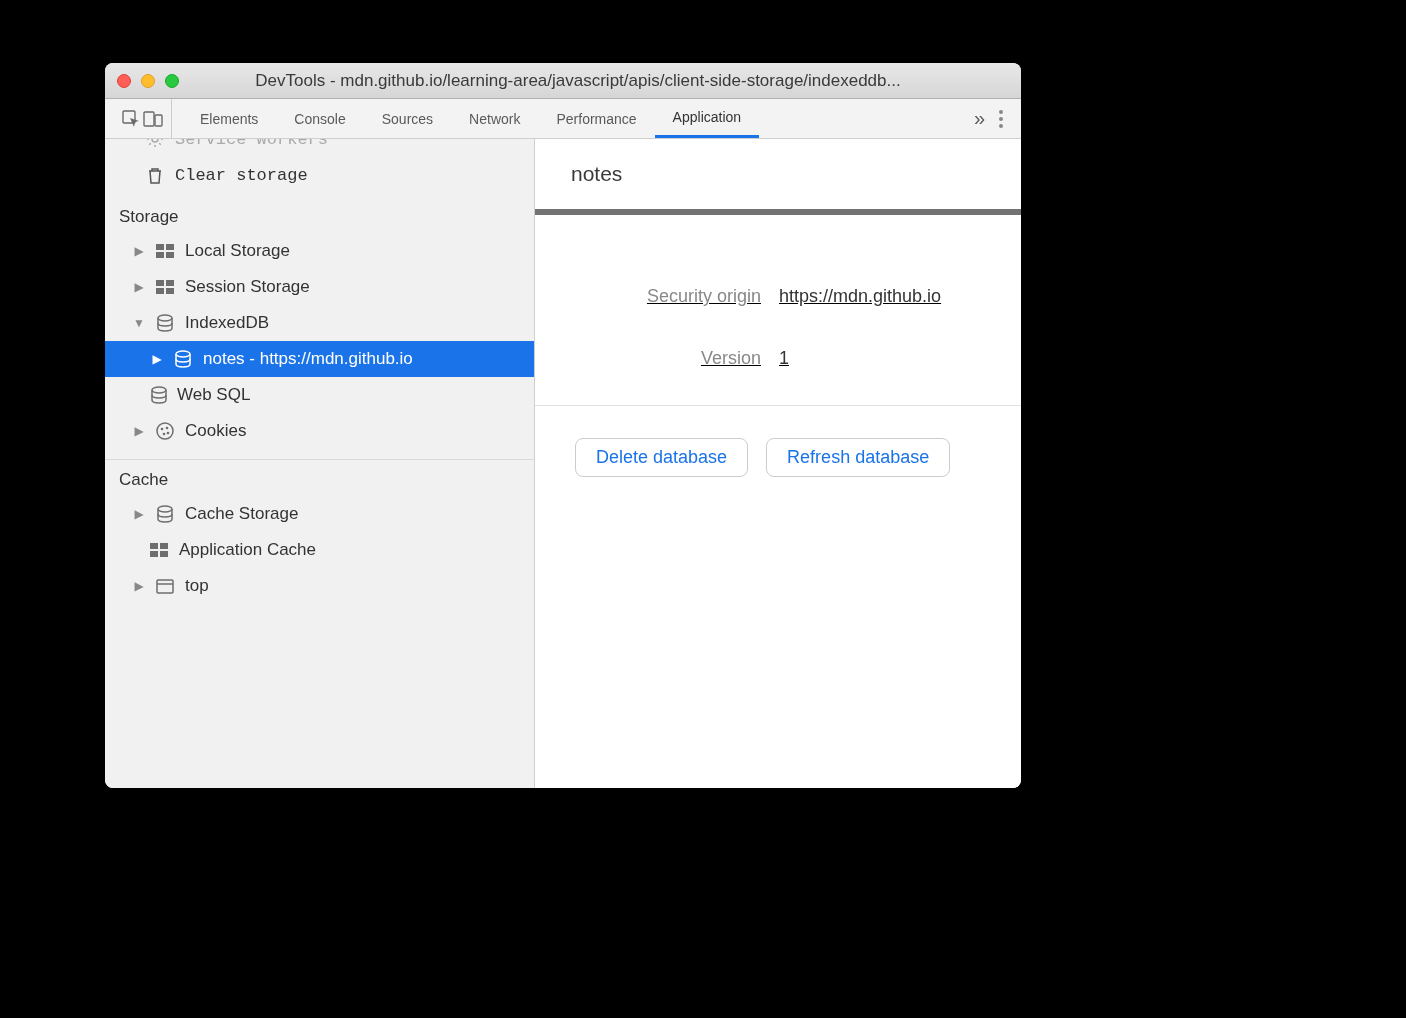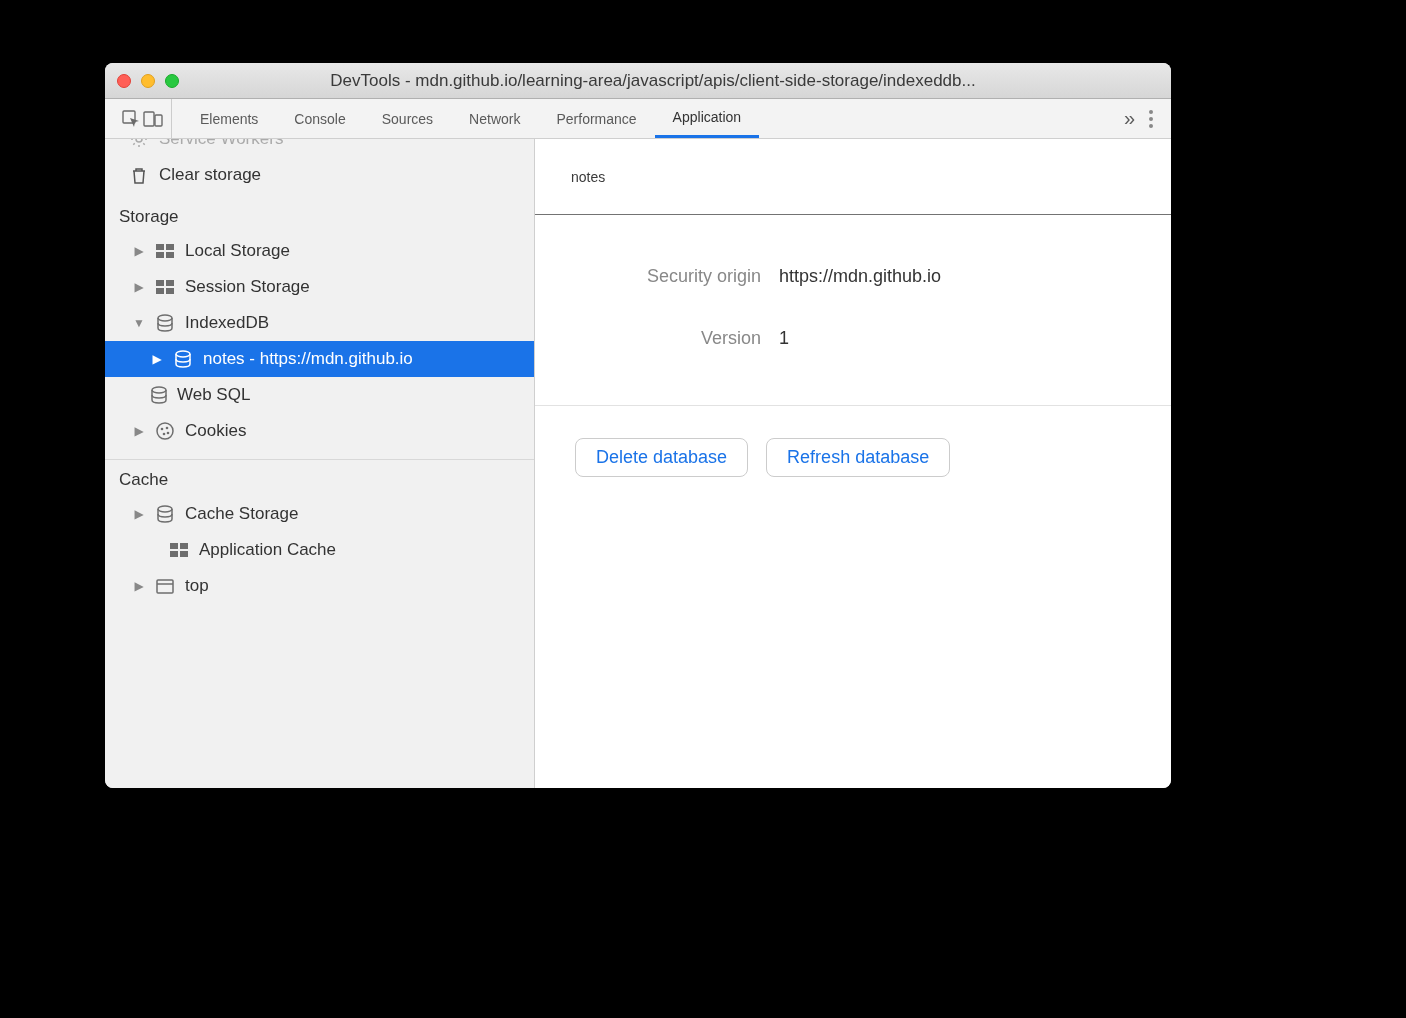--- a/index.html
+++ b/index.html
@@ -8,21 +8,21 @@
       font-family: -apple-system, BlinkMacSystemFont, "Helvetica Neue", Arial, sans-serif;
       font-size: 15px;
       width: 1406px;
       height: 1018px;
       position: relative;
     }
     .window {
       position: absolute;
       top: 63px;
       left: 105px;
-      width: 1066px;
+      width: 916px;
       height: 725px;
       background: #f1f1f1;
       border-radius: 8px;
       box-shadow: 0 20px 60px rgba(0,0,0,0.5);
       overflow: hidden;
       display: flex;
       flex-direction: column;
     }
     .titlebar {
       height: 36px;
@@ -59,41 +59,41 @@
     .kebab span { width: 4px; height: 4px; border-radius: 50%; background: #888; }
     .content { flex: 1; display: flex; overflow: hidden; }
     .sidebar {
       width: 430px;
       background: #f1f1f1;
       border-right: 1px solid #cfcfcf;
       overflow: hidden;
       color: #333;
       font-size: 17px;
     }
-    .partial-row { display: flex; align-items: center; height: 36px; padding-left: 24px; gap: 10px; }
+    .partial-row { display: flex; align-items: center; height: 36px; padding-left: 40px; gap: 10px; font-family: Liberation Mono, monospace; }
     .row { display: flex; align-items: center; height: 36px; padding-left: 20px; gap: 10px; cursor: pointer; }
     .row.sub1 { padding-left: 28px; }
     .row.sub2 { padding-left: 46px; }
     .row.selected { background: #1a73e8; color: #fff; }
     .section-header {
       font-size: 17px; color: #333; padding: 10px 14px 6px;
       border-top: 1px solid #d8d8d8; margin-top: 10px;
     }
     .section-header.first { border-top: none; margin-top: 4px; }
     .tri { width: 12px; font-size: 12px; color: #888; display: inline-block; text-align: center; }
     .row.selected .tri { color: #fff; }
     .icon { width: 20px; height: 20px; display: flex; align-items: center; justify-content: center; }
     .icon svg { display: block; }
     .main { flex: 1; background: #fff; display: flex; flex-direction: column; }
     .main-header {
       height: 76px; display: flex; align-items: center; padding: 0 36px;
-      font-size: 14px; color: #3a3a3a; border-bottom: 1px solid #737373;
+      font-size: 21px; color: #3a3a3a; border-bottom: 6px solid #737373;
     }
     .details { padding: 30px 0 36px; border-bottom: 1px solid #e2e2e2; }
-    .detail-row { display: flex; align-items: center; height: 62px; font-size: 18px; }
+    .detail-row { display: flex; align-items: flex-end; height: 62px; font-size: 18px; text-decoration: underline; }
     .detail-label { width: 244px; text-align: right; color: #888; padding-right: 18px; }
     .detail-value { color: #333; }
     .actions { display: flex; gap: 18px; padding: 32px 40px; }
     .btn {
       background: #fff; border: 1px solid #ccc; border-radius: 8px;
       padding: 8px 20px; font-size: 18px; color: #1a73e8; cursor: pointer;
     }
     .grey-text { color: #aaa; }
   </style>
 </head>
@@ -249,21 +249,21 @@
         <span class="icon">
           <svg width="18" height="18" viewBox="0 0 18 18">
               <ellipse cx="9" cy="4" rx="7" ry="3" fill="none" stroke="#6e6e6e" stroke-width="1.5"></ellipse>
               <path d="M2 4v10c0 1.7 3.1 3 7 3s7-1.3 7-3V4" fill="none" stroke="#6e6e6e" stroke-width="1.5"></path>
               <path d="M2 9c0 1.7 3.1 3 7 3s7-1.3 7-3" fill="none" stroke="#6e6e6e" stroke-width="1.5"></path>
             </svg>
         </span>
         <span>Cache Storage</span>
       </div>
 
-      <div class="row sub1" style="padding-left:64px;">
+      <div class="row sub1" style="padding-left:44px;">
         <span class="icon">
           <svg width="18" height="14" viewBox="0 0 18 14">
               <rect x="0" y="0" width="8" height="6" fill="#6e6e6e"></rect>
               <rect x="10" y="0" width="8" height="6" fill="#6e6e6e"></rect>
               <rect x="0" y="8" width="8" height="6" fill="#6e6e6e"></rect>
               <rect x="10" y="8" width="8" height="6" fill="#6e6e6e"></rect>
             </svg>
         </span>
         <span>Application Cache</span>
       </div>

